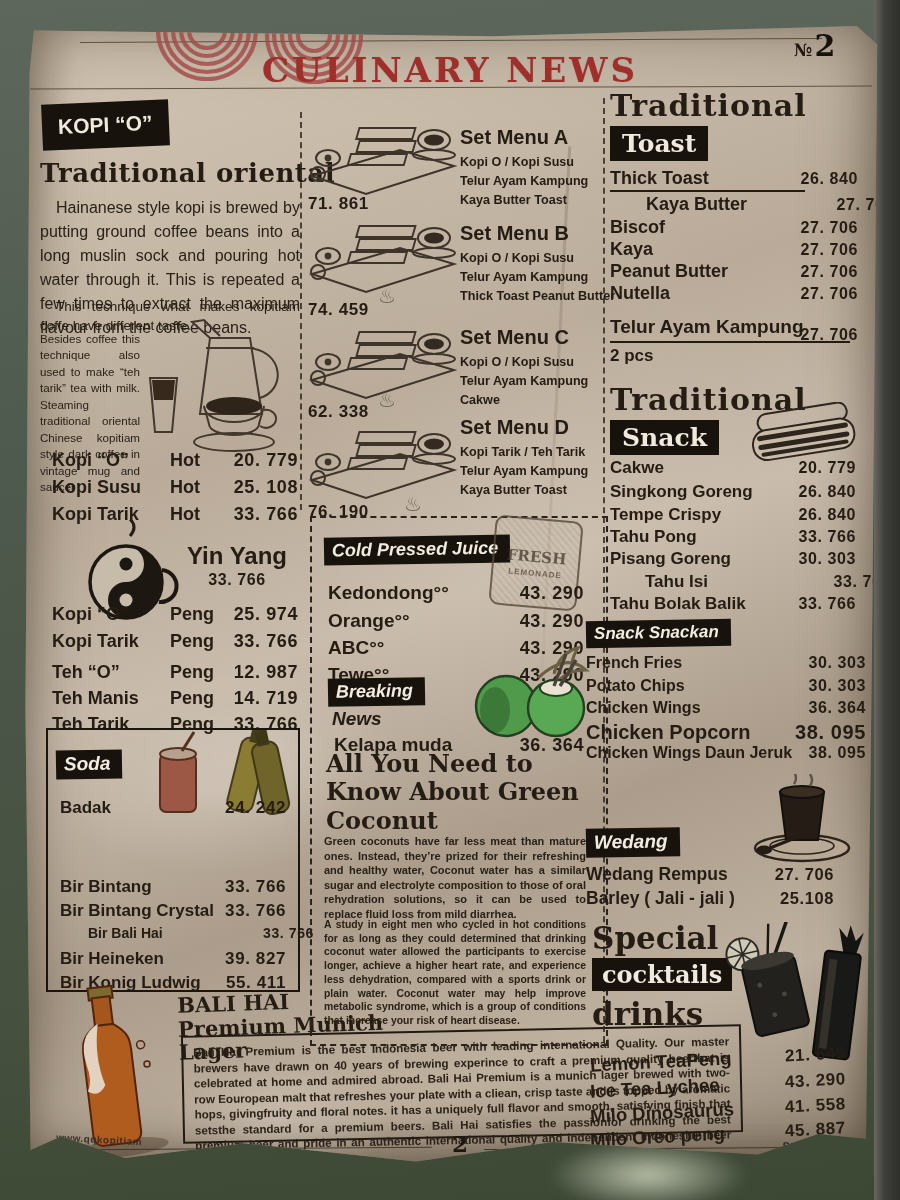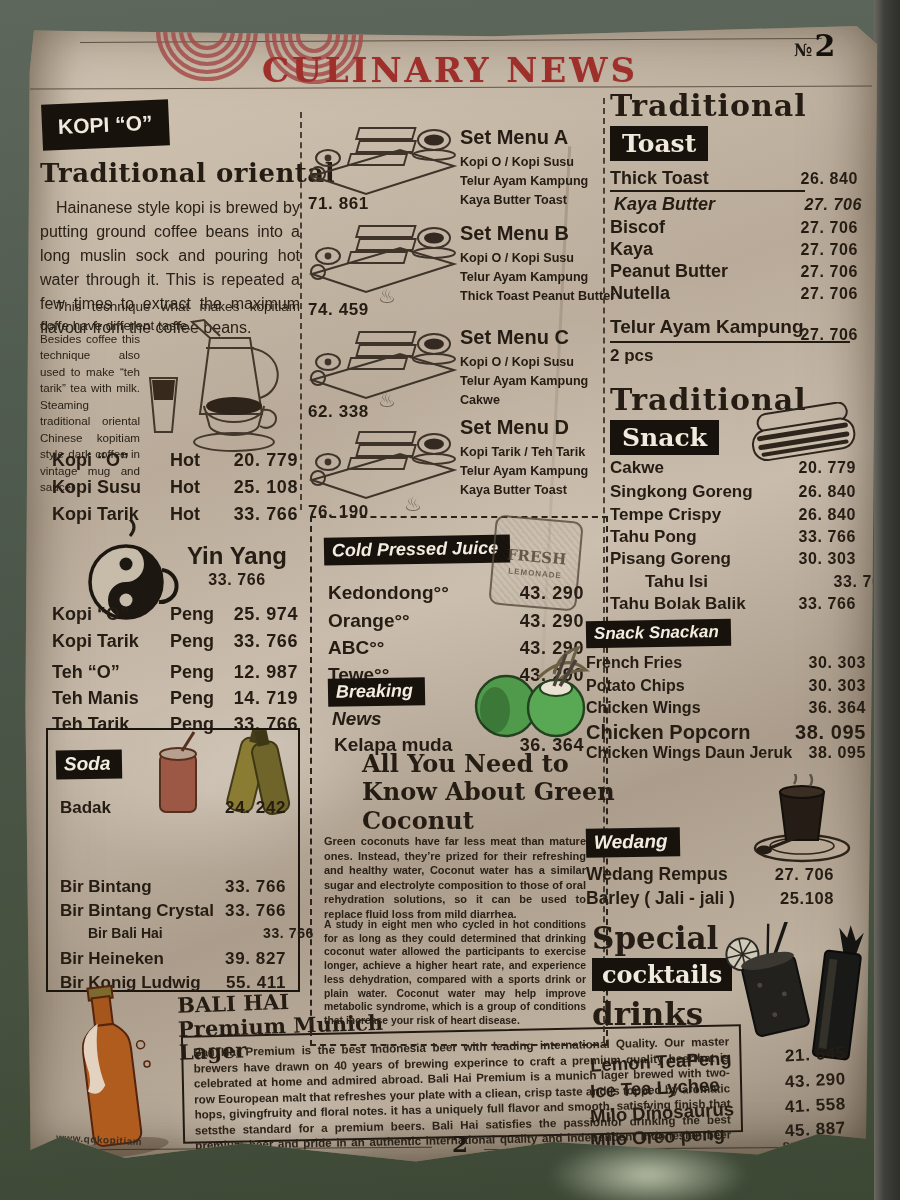--- a/index.html
+++ b/index.html
@@ -322,33 +322,33 @@
     <ellipse cx="88" cy="44" rx="16" ry="8" fill="#e9e2d2" stroke="#23401f" stroke-width="2"></ellipse>
     <line x1="86" y1="42" x2="98" y2="10" stroke="#4a4238" stroke-width="3.4"></line>
     <line x1="92" y1="42" x2="108" y2="16" stroke="#4a4238" stroke-width="3.4"></line>
   </svg>
 
   <div class="itemrow" style="left:312px;top:708px;width:250px;font-size:19px;">
     <span>Kelapa muda</span>
       <span class="pr" style="font-size:18px;">36. 364</span>
     </div>
 
-  <div class="serif ink" style="position:absolute;left:304px;top:724px;width:262px;font-size:24px;font-weight:bold;line-height:1.18;margin-left:36px;">All You Need to Know About Green Coconut</div>
+  <div class="serif ink" style="position:absolute;left:304px;top:724px;width:262px;font-size:24px;font-weight:bold;line-height:1.18;">All You Need to Know About Green Coconut</div>
   <div class="para" style="left:302px;top:808px;width:262px;font-size:11px;line-height:1.32;font-weight:bold;">Green coconuts have far less meat than mature ones. Instead, they’re prized for their refreshing and healthy water, Coconut water has a similar sugar and electrolyte composition to those of oral rehydration solutions, so it can be used to replace fluid loss from mild diarrhea.</div>
   <div class="para" style="left:302px;top:892px;width:262px;font-size:10.4px;line-height:1.32;font-weight:bold;">A study in eight men who cycled in hot conditions for as long as they could determined that drinking coconut water allowed the participants to exercise longer, achieve a higher heart rate, and experience less dehydration, compared with a sports drink or plain water. Coconut water may help improve metabolic syndrome, which is a group of conditions that increase your risk of heart disease.</div>
 
   <div class="serif ink" style="position:absolute;left:588px;top:62px;font-size:30px;font-weight:bold;letter-spacing:1px;">Traditional</div>
   <div class="badge serif" style="left:588px;top:100px;font-size:25px;padding:3px 12px;font-family:'DejaVu Serif',serif;">Toast</div>
 
   <div class="itemrow" style="left:588px;top:142px;width:248px;font-size:18px;">
     <span>Thick Toast</span>
       <span class="pr" style="font-size:16px;">26. 840</span>
     </div>
   <div class="hline" style="left:588px;top:164px;width:195px;"></div>
-  <div class="itemrow" style="left:592px;top:168px;width:248px;font-size:18px;font-style:italic;">
+  <div class="itemrow" style="left:624px;top:168px;width:248px;font-size:18px;">
     <span>Kaya Butter</span>
       <span class="pr" style="font-size:16px;">27. 706</span>
     </div>
   <div class="itemrow" style="left:588px;top:191px;width:248px;font-size:18px;">
     <span>Biscof</span>
       <span class="pr" style="font-size:16px;">27. 706</span>
     </div>
   <div class="itemrow" style="left:588px;top:213px;width:248px;font-size:18px;">
     <span>Kaya</span>
       <span class="pr" style="font-size:16px;">27. 706</span>

